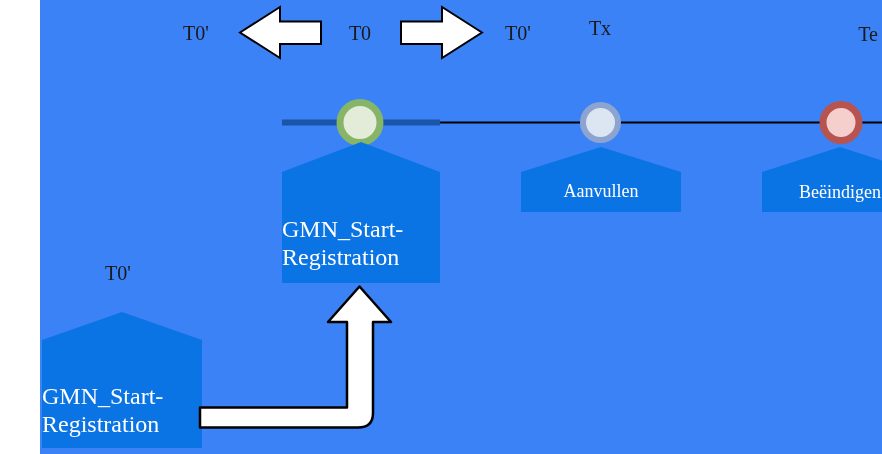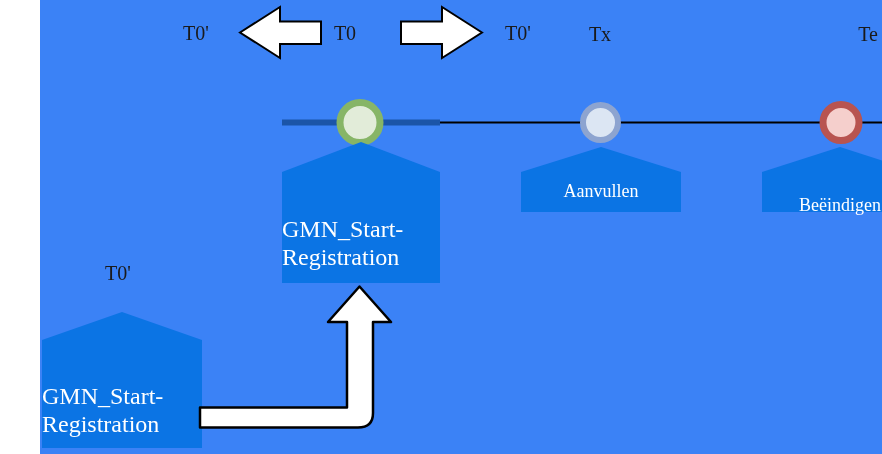--- a/index.html
+++ b/index.html
@@ -77,34 +77,34 @@
 
     <path class="pentagon" d="M321 142 L400 172 L400 283 L242 283 L242 172 Z"></path>
     <path class="pentagon" d="M561 147 L641 172 L641 212 L481 212 L481 172 Z"></path>
     <path class="pentagon" d="M800 147 L878 172 L878 212 L722 212 L722 172 Z"></path>
     <path class="pentagon" d="M82 312 L162 340 L162 448 L2 448 L2 340 Z"></path>
 
     <path class="elbow" d="M160 407.5 L307 407.5 L307 322 L288 322 L319.5 286.5 L351 322 L333 322 L333 413 Q333 427.5 318 427.5 L160 427.5 Z"></path>
   </svg>
 
   <div class="lbl" style="left:156px;top:33px;">T0'</div>
-  <div class="lbl" style="left:305px;top:33px;">T0</div>
+  <div class="lbl" style="left:320px;top:33px;">T0</div>
   <div class="lbl" style="left:478px;top:33px;">T0'</div>
-  <div class="lbl" style="left:560px;top:34px;">Tx</div>
+  <div class="lbl" style="left:560px;top:28px;">Tx</div>
   <div class="lbl" style="left:828px;top:34px;">Te</div>
 
   <div class="lbl" style="left:78px;top:273px;">T0'</div>
 
   <div class="node-text" style="left:242px;top:216px;width:158px;">
     <span>GMN_Start-</span>
     <span>Registration</span>
   </div>
 
   <div class="node-text-single" style="left:561px;top:191px;">Aanvullen</div>
 
-  <div class="node-text-single" style="left:800px;top:205px;">Beëindigen</div>
+  <div class="node-text-single" style="left:800px;top:192px;">Beëindigen</div>
 
   <div class="node-text" style="left:2px;top:383px;width:160px;">
     <span>GMN_Start-</span>
     <span>Registration</span>
   </div>
 
 </div>
 
 </body></html>

